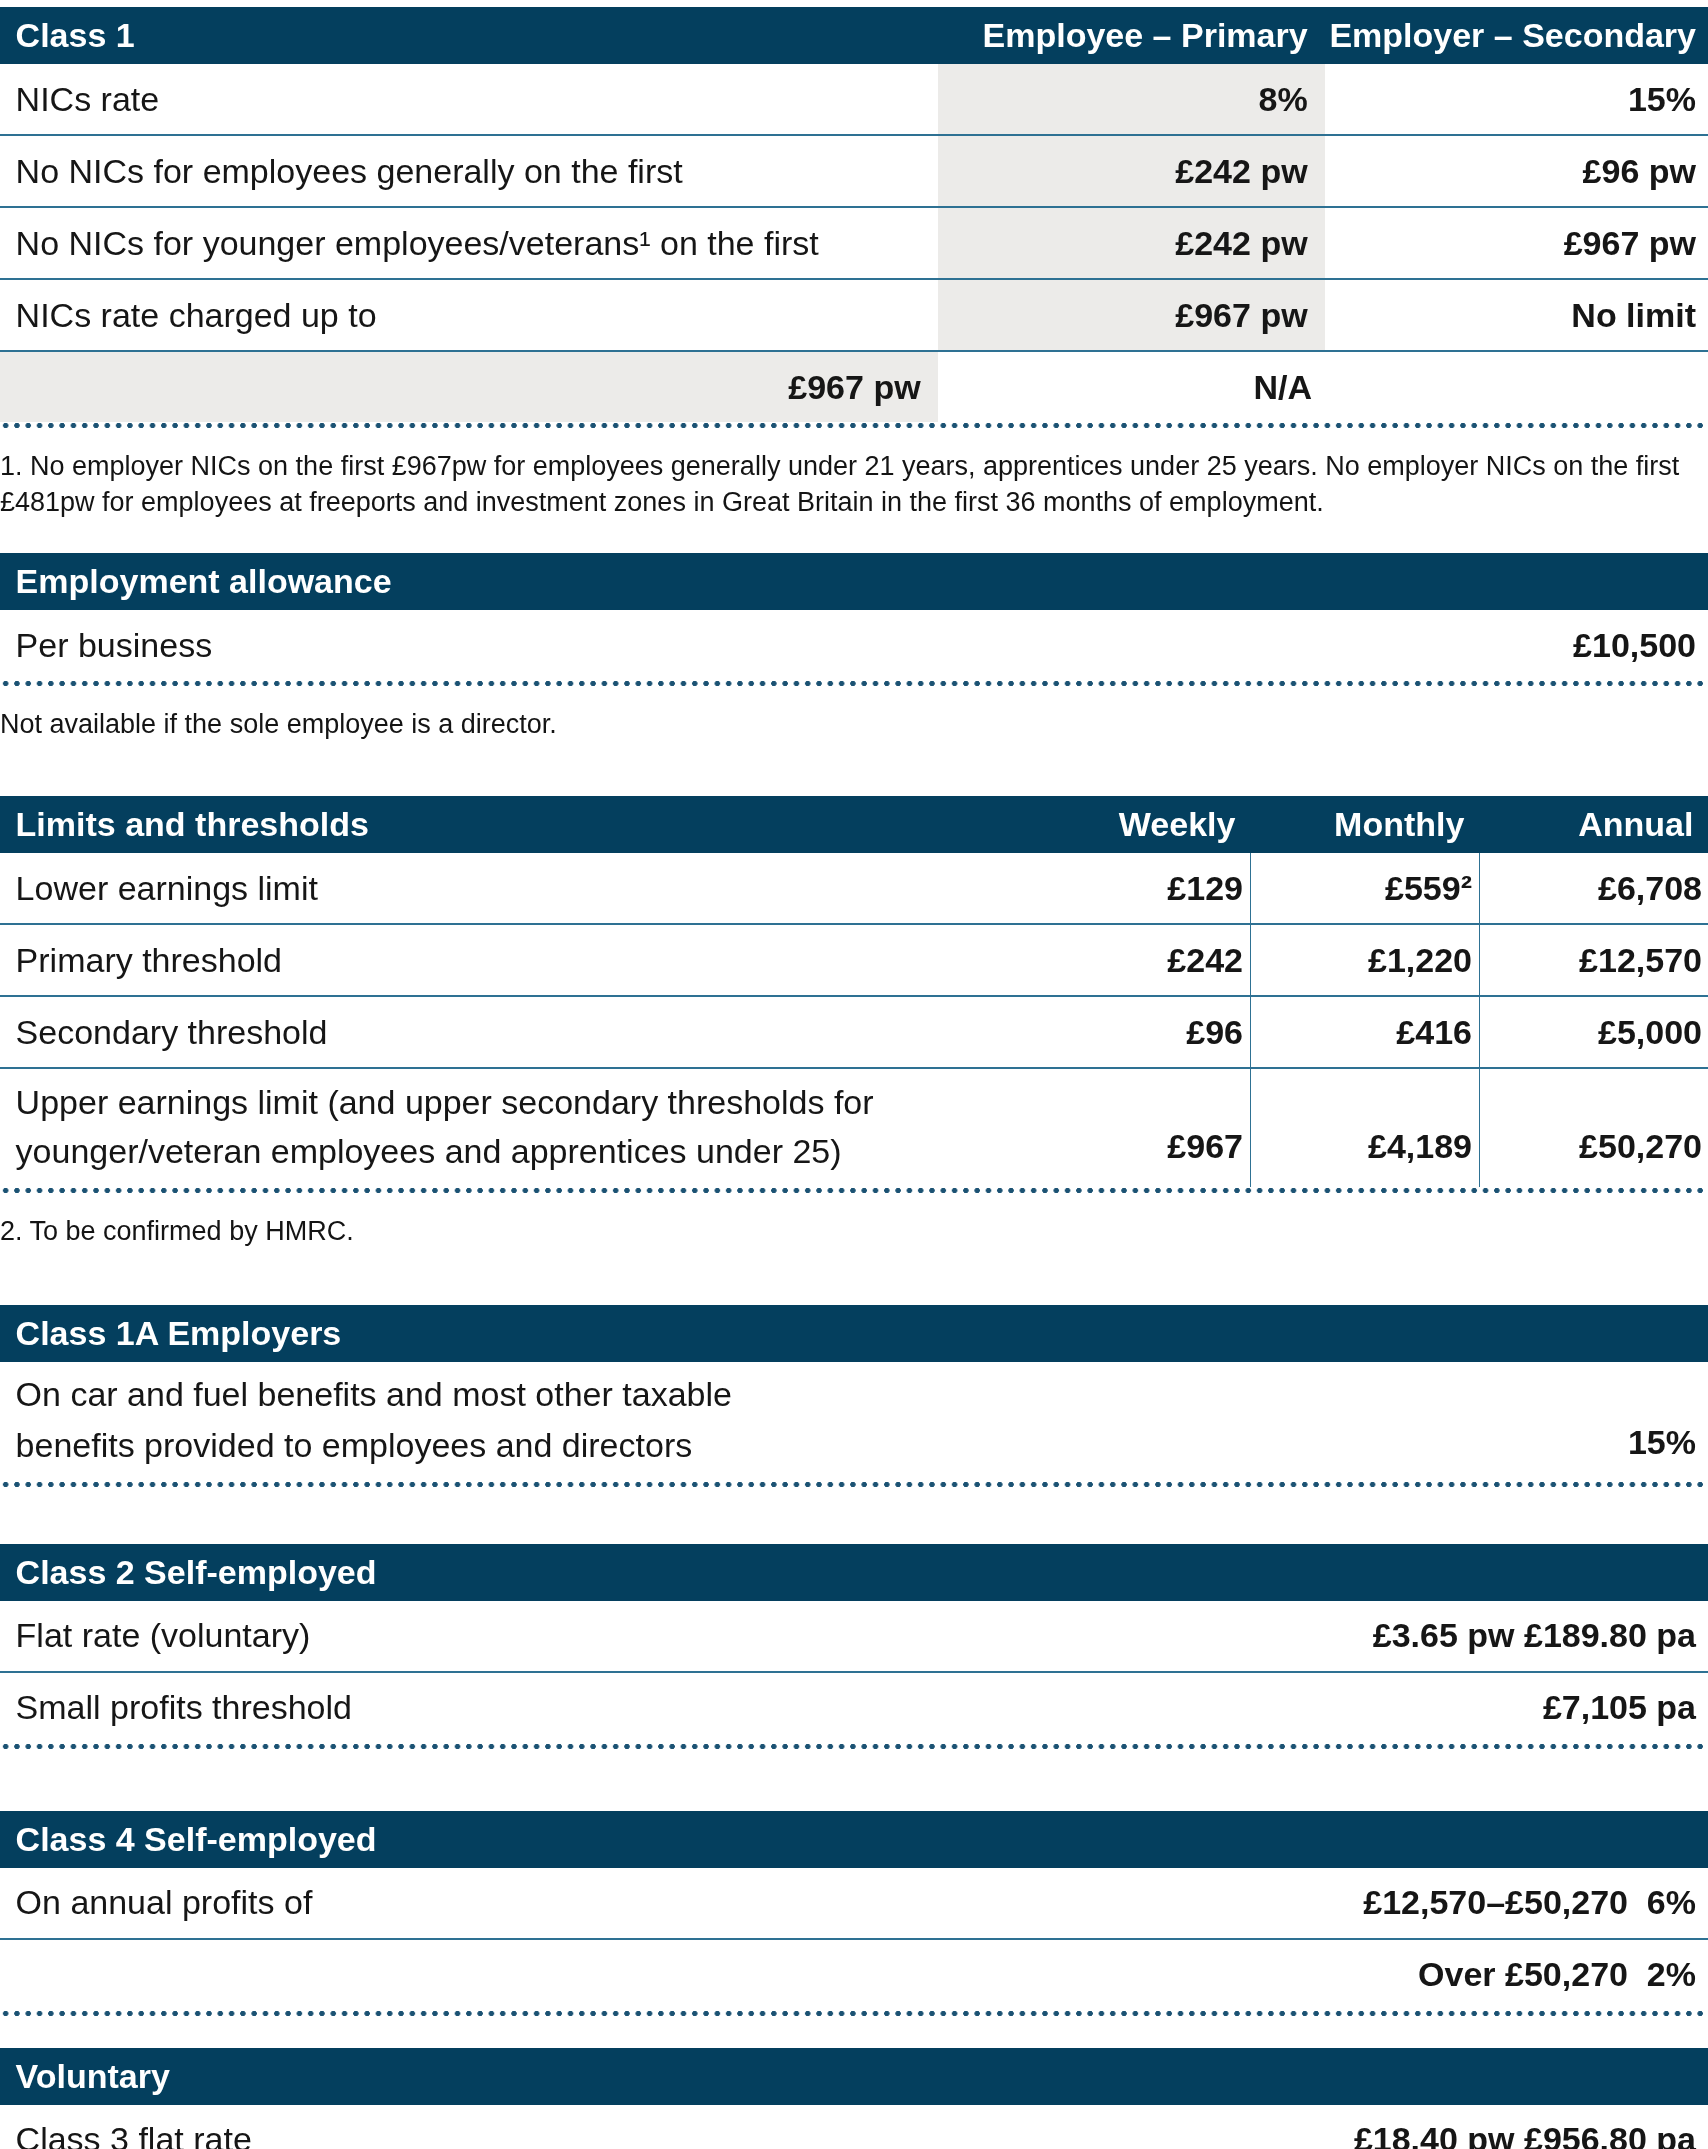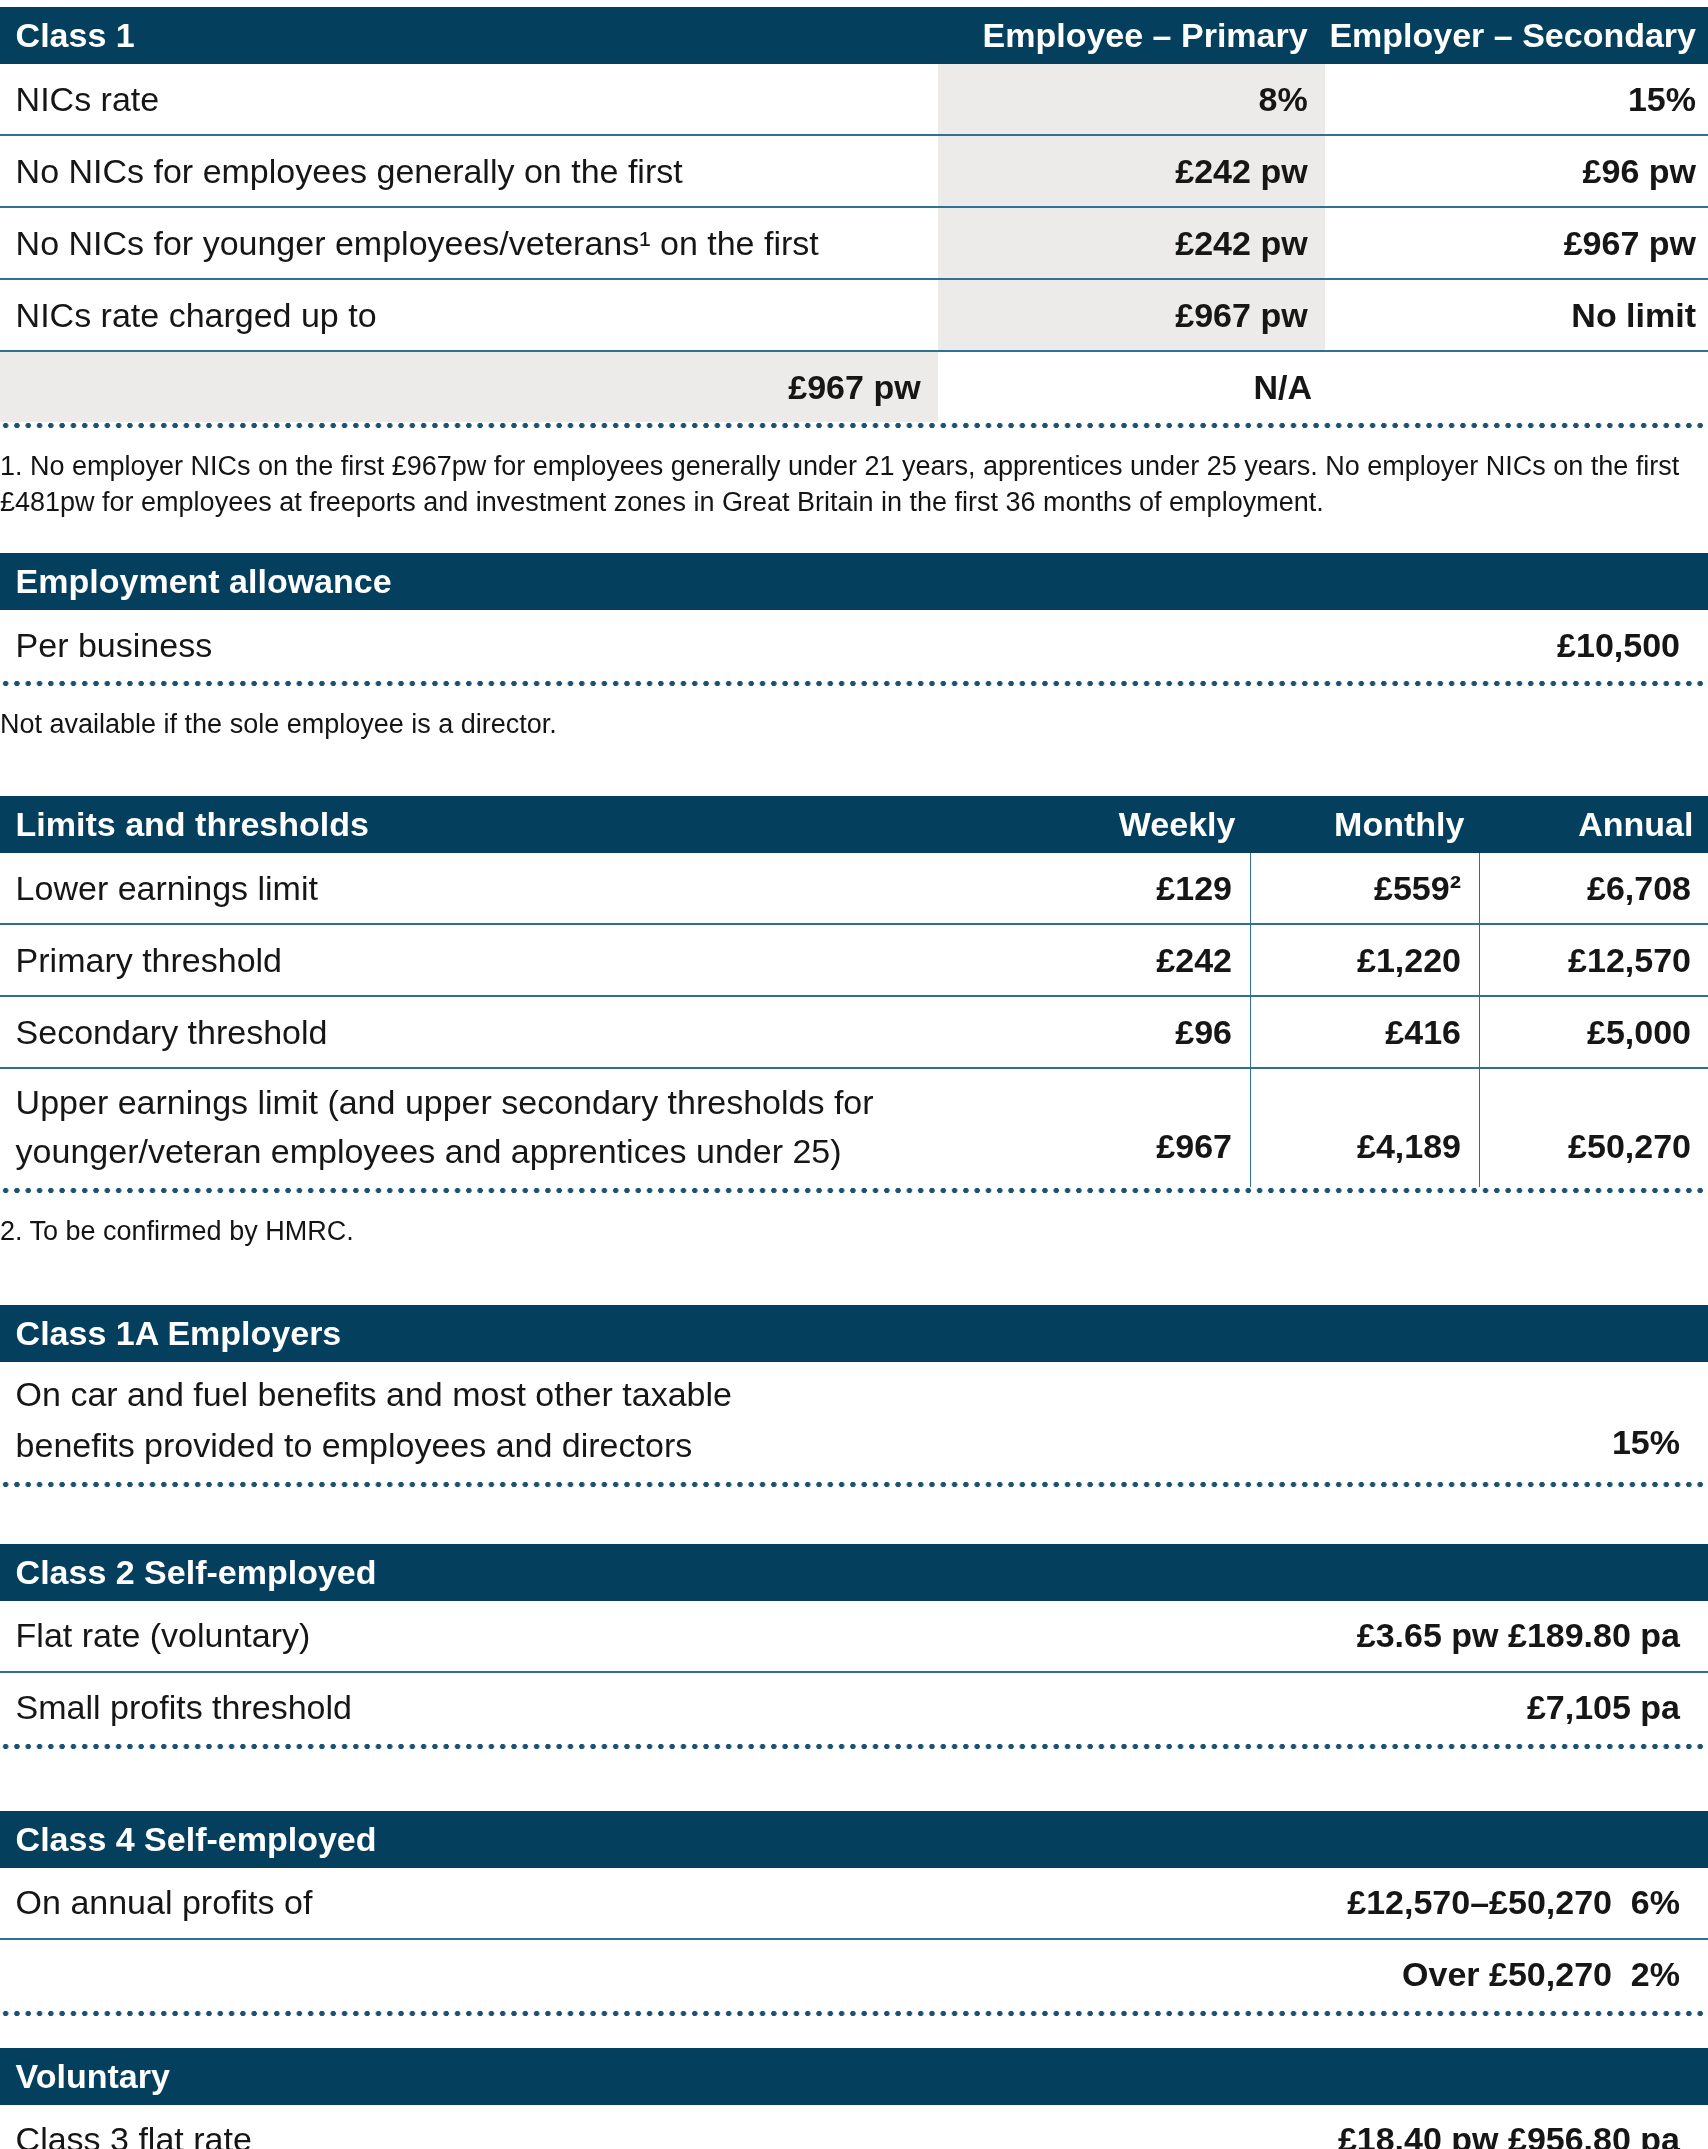--- a/index.html
+++ b/index.html
@@ -36,30 +36,30 @@
   
   .t-class1 .sec-head,.t-class1 .row{grid-template-columns:1fr 387px 384px;}
   .t-class1 .h-col.c2{padding-right:17.4px;}
   .t-class1 .h-col.c3{padding-right:13px;}
   .t-class1 .cell.primary{background:var(--gray);padding-right:17.4px;}
   .t-class1 .cell.secondary{padding-right:13px;}
 
   
   .t-limits .sec-head,.t-limits .row{grid-template-columns:1fr 243px 229px 229px;}
   .t-limits .h-col{padding-right:15.6px;}
-  .t-limits .cell.val{padding-right:18px;}
+  .t-limits .cell.val{padding-right:7px;}
   .t-limits .cell.weekly,.t-limits .cell.monthly{border-right:1.7px solid var(--line);}
   .t-limits .row.tall .cell{min-height:117px;}
   .t-limits .row.tall .cell.label{line-height:1.45;max-width:973px;padding-top:8.7px;padding-bottom:10.4px;}
   .t-limits .row.tall .cell.val{align-items:flex-end;padding-bottom:21px;}
 
   
   .t-simple .sec-head{grid-template-columns:1fr;}
   .t-simple .row{grid-template-columns:1fr auto;}
-  .t-simple .cell.val{padding-right:29px;}
+  .t-simple .cell.val{padding-right:13px;}
   .row.twoline .cell{min-height:113px;}
   .row.twoline .cell.label{line-height:1.52;max-width:817px;padding-top:7px;padding-bottom:8.7px;}
   .row.twoline .cell.val{align-items:flex-end;padding-bottom:19px;}
 
   
   .dotted{
     height:7px;width:100%;
     background-image:radial-gradient(circle,var(--dot) 2.4px,transparent 2.9px);
     background-size:11.3px 7px;background-repeat:repeat-x;background-position:0 50%;
   }

